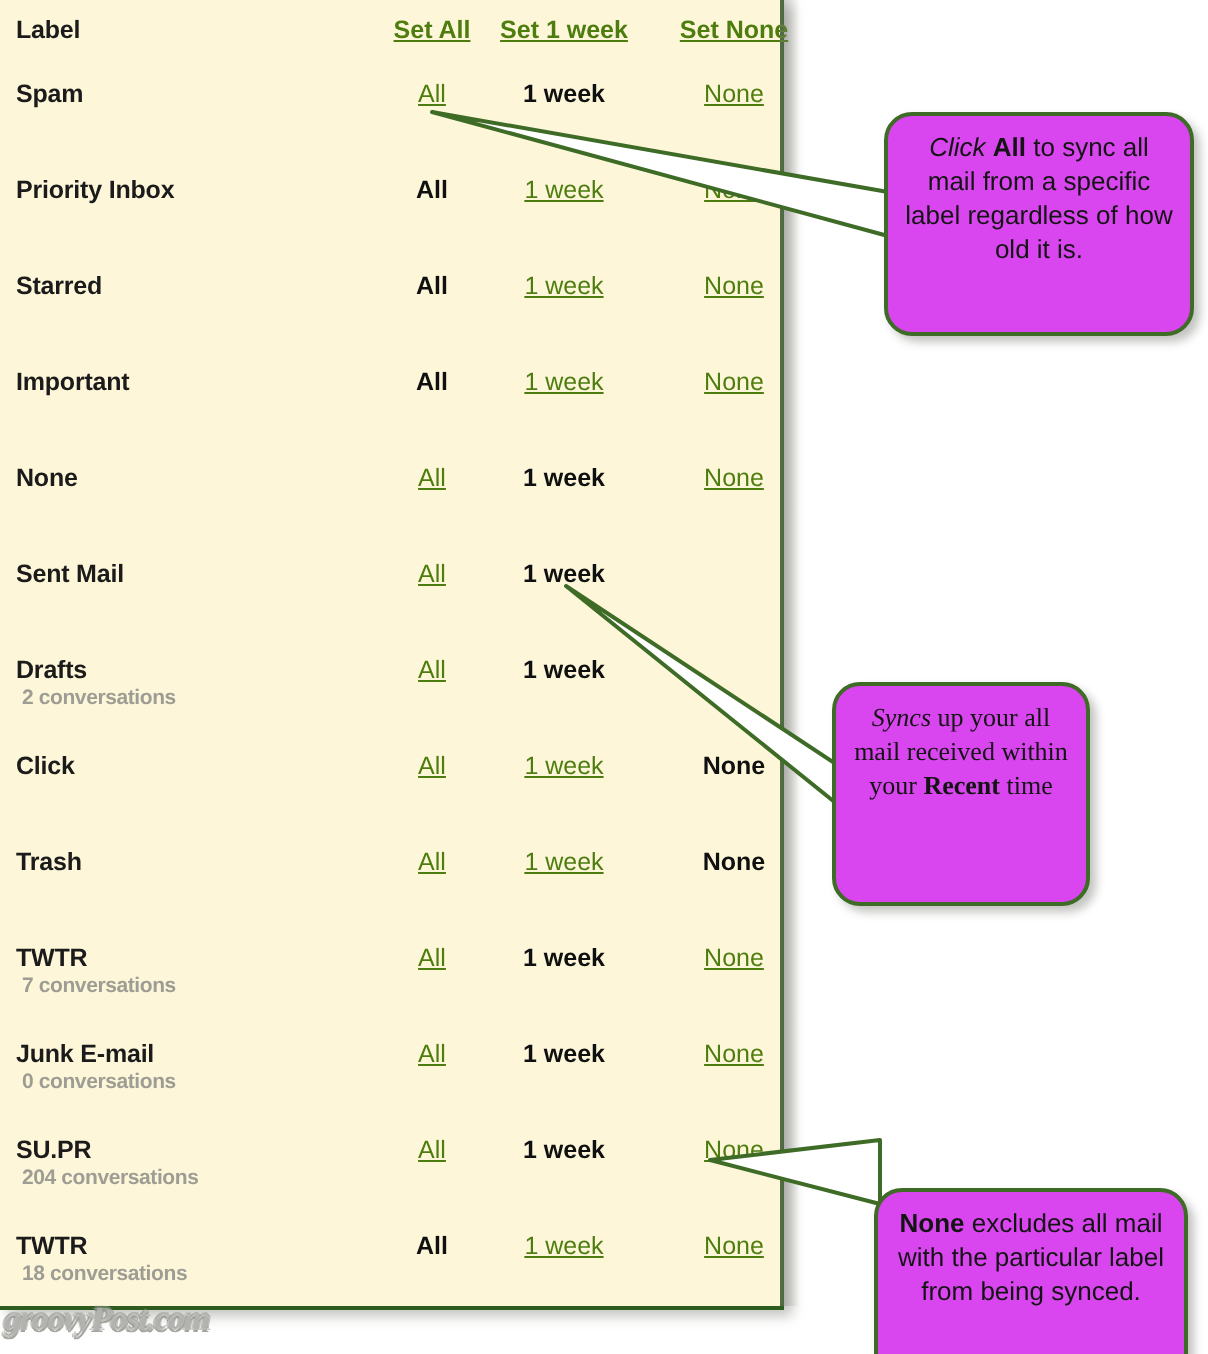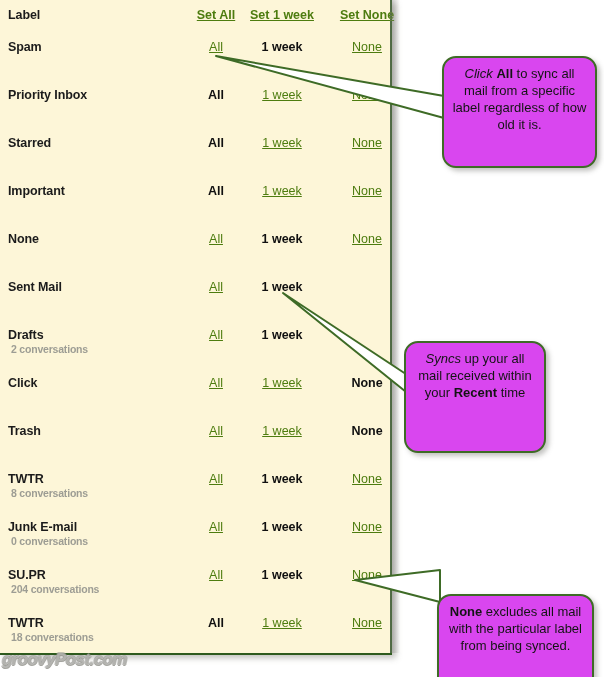--- a/index.html
+++ b/index.html
@@ -64,30 +64,30 @@
     text-align:center;
     font-size:13px;color:#141414;
     line-height:17px;
     box-sizing:border-box;
     padding:7px 8px 6px 8px;
   }
   .callout i{font-style:italic;}
   .callout b{font-weight:bold;}
 
   #callout1{left:442px;top:56px;width:155px;height:112px;}
-  #callout2{left:404px;top:341px;width:142px;height:112px;}
+  #callout2{left:416px;top:341px;width:129px;height:112px;font-family:Liberation Serif, serif;}
   #callout3{left:437px;top:546px;width:157px;height:99px;margin-top:48px;}
 
   
   #pointers{position:absolute;left:0;top:0;width:604px;height:677px;z-index:5;pointer-events:none;}
 
   
   #watermark{
     position:absolute;left:2px;top:650px;z-index:9;
-    font-family:Liberation Sans, sans-serif;
+    font-family:Liberation Serif, serif;
     font-style:italic;font-weight:bold;font-size:17px;
     color:rgba(255,255,255,.25);
     letter-spacing:-.6px;
     text-shadow:
        0 1px 0 rgba(150,150,145,.85),
        1px 0 0 rgba(150,150,145,.55),
       -1px 0 0 rgba(150,150,145,.55),
        0 -1px 0 rgba(150,150,145,.55);
     white-space:nowrap;
   }
@@ -153,21 +153,21 @@
         <div class="opt c3"><span class="sel">None</span></div>
       </div>
       <div class="row" style="top:424px">
         <div class="lbl">Trash</div>
         <div class="opt c1"><span class="link">All</span></div>
         <div class="opt c2"><span class="link">1 week</span></div>
         <div class="opt c3"><span class="sel">None</span></div>
       </div>
       <div class="row" style="top:472px">
         <div class="lbl">TWTR</div>
-        <div class="sub">8 conversations</div>
+        <div class="sub">7 conversations</div>
         <div class="opt c1"><span class="link">All</span></div>
         <div class="opt c2"><span class="sel">1 week</span></div>
         <div class="opt c3"><span class="link">None</span></div>
       </div>
       <div class="row" style="top:520px">
         <div class="lbl">Junk E-mail</div>
         <div class="sub">0 conversations</div>
         <div class="opt c1"><span class="link">All</span></div>
         <div class="opt c2"><span class="sel">1 week</span></div>
         <div class="opt c3"><span class="link">None</span></div>

